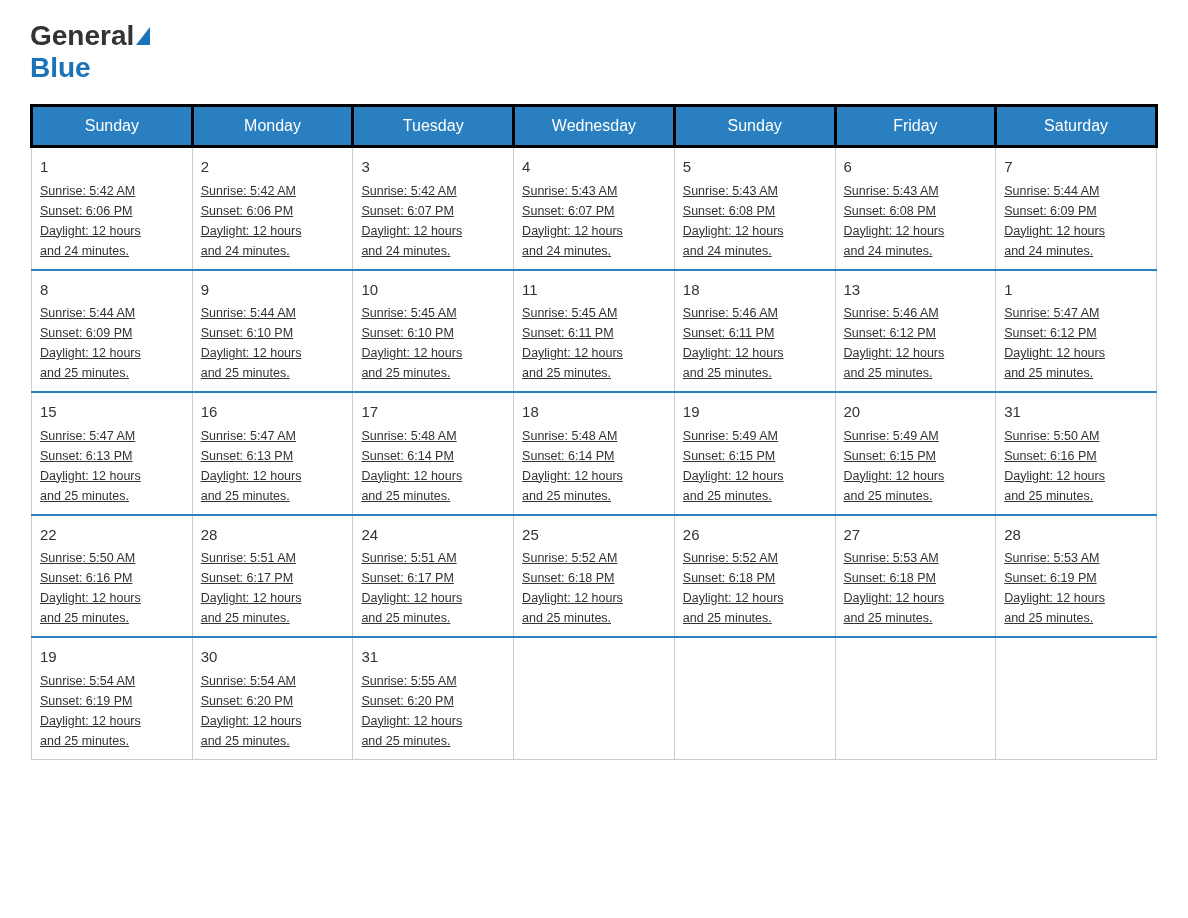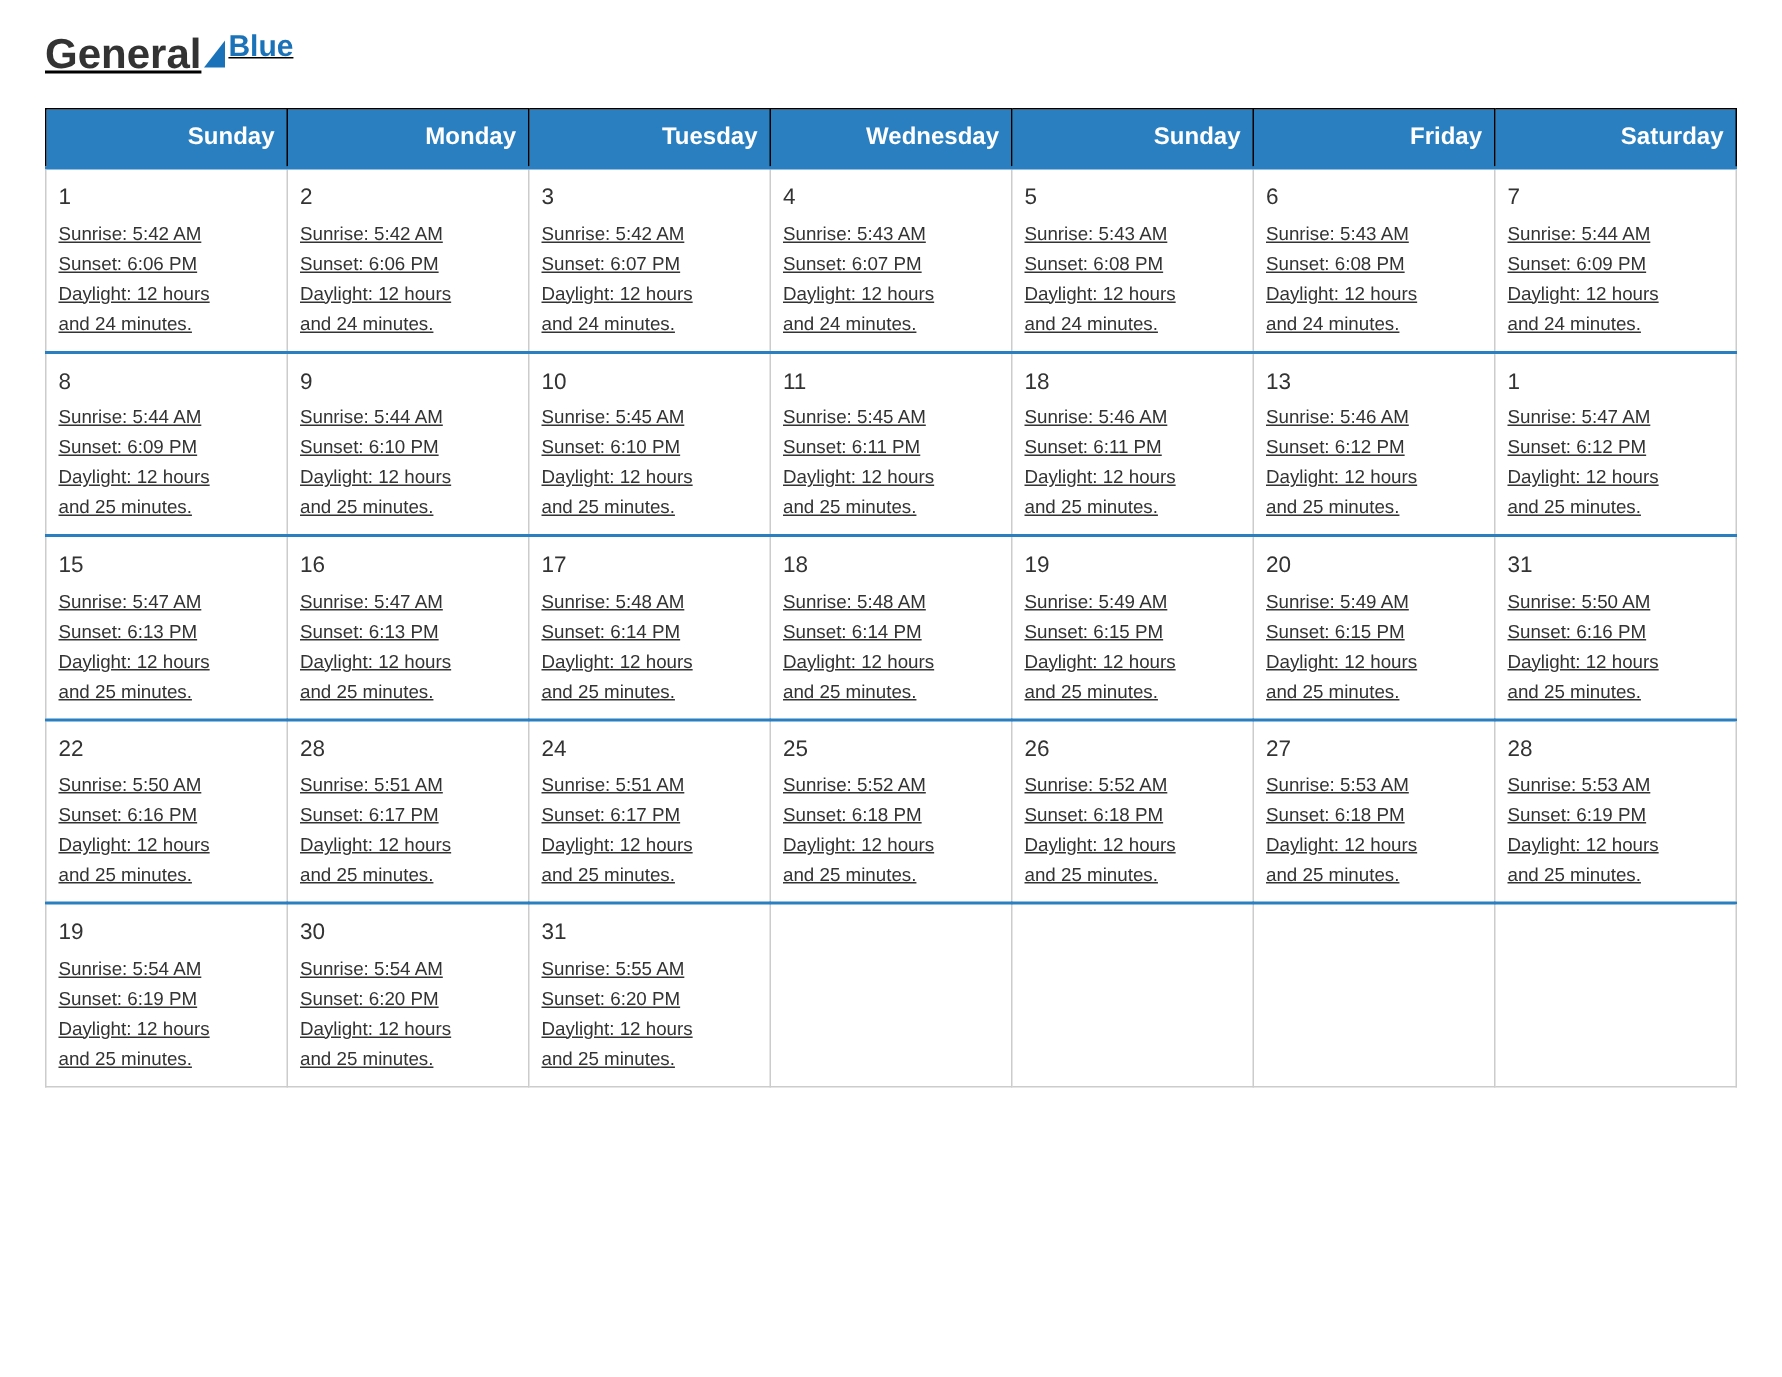--- a/index.html
+++ b/index.html
@@ -11,44 +11,43 @@
       min-height: 918px;
     }
     .header {
       display: flex;
       justify-content: space-between;
       align-items: flex-start;
       margin-bottom: 20px;
     }
     .logo {
       display: flex;
-      flex-direction: row;
+      flex-direction: column;
       align-items: flex-start;
-      text-decoration: underline;
     }
     .logo-text {
       display: flex;
       align-items: center;
       font-size: 28px;
       font-weight: bold;
       color: #333;
     }
     .logo-general { color: #333; }
     .logo-triangle {
       width: 0;
       height: 0;
       border-left: 14px solid transparent;
       border-bottom: 18px solid #1a73b8;
       display: inline-block;
       margin: 0 2px;
       vertical-align: middle;
     }
     .logo-blue {
       color: #1a73b8;
-      font-size: 20px;
+      font-size: 28px;
       font-weight: bold;
     }
     .title-section {
       text-align: right;
     }
     .calendar-title {
       font-size: 52px;
       font-weight: bold;
       color: #222;
       line-height: 1.1;
@@ -60,24 +59,24 @@
     }
     table {
       width: 100%;
       border-collapse: collapse;
       table-layout: fixed;
     }
     thead th {
       background-color: #2a7fc1;
       color: #fff;
       font-size: 16px;
-      font-weight: bold;
+      font-weight: normal;
       padding: 10px 8px;
-      text-align: right;
-      border: 1px solid #000000;
+      text-align: center;
+      border: 3px solid #000000;
     }
     tbody td {
       vertical-align: top;
       padding: 8px;
       border: 1px solid #ccc;
       font-size: 13px;
       color: #333;
       line-height: 1.5;
       min-height: 100px;
     }

